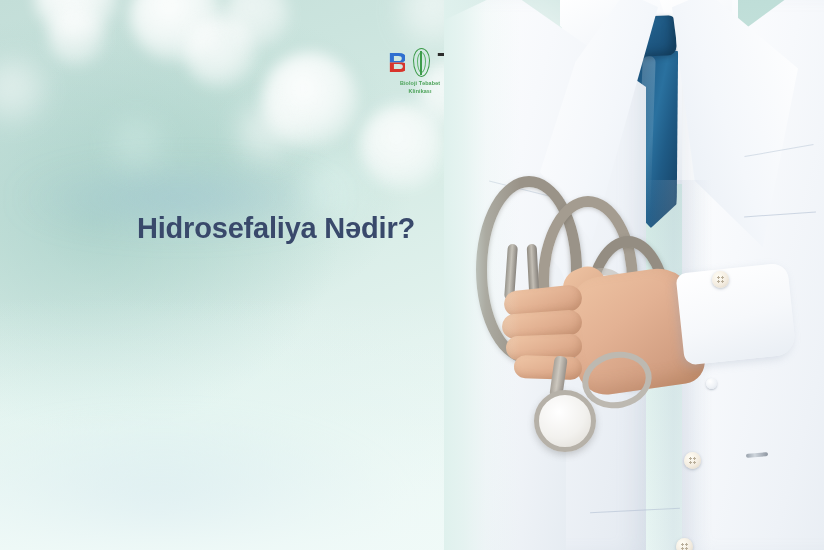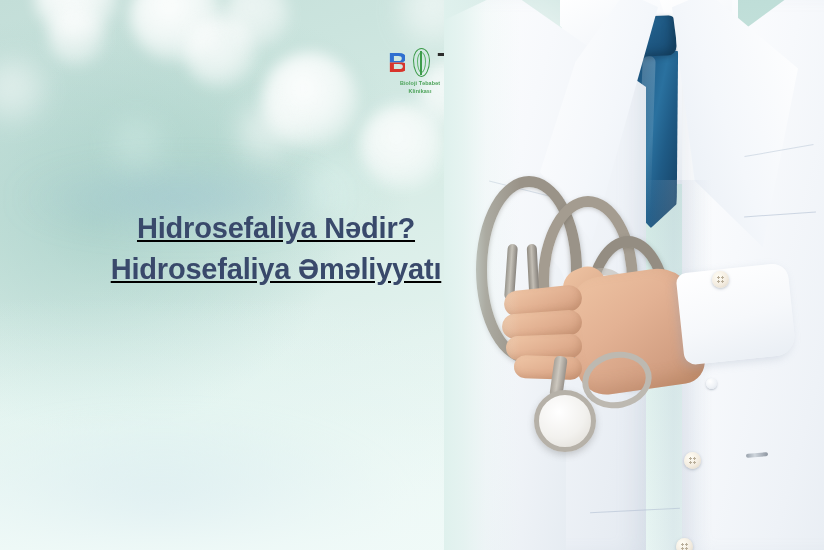--- a/index.html
+++ b/index.html
@@ -193,21 +193,20 @@
   }
 
   
   .title-block {
     position: absolute;
     left: 40px;
     top: 208px;
     width: 472px;
     text-align: center;
     z-index: 6;
-    text-decoration: underline;
   }
   .title-line {
     font-size: 29px;
     line-height: 41px;
     font-weight: 700;
     color: #39496b;
     letter-spacing: -0.2px;
     white-space: nowrap;
   }
 
@@ -574,16 +573,15 @@
           <i class="f3"></i>
         </span>
       </span>
     </div>
     <div class="logo-tagline">Bioloji Təbabət</div>
     <div class="logo-tagline">Klinikası</div>
   </div>
 
   <div class="title-block">
     <div class="title-line">Hidrosefaliya Nədir?</div>
-    <div class="title-line">Hidrosefaliya Əməliyyatı</div>
   </div>
 
 </div>
 
 </body></html>

